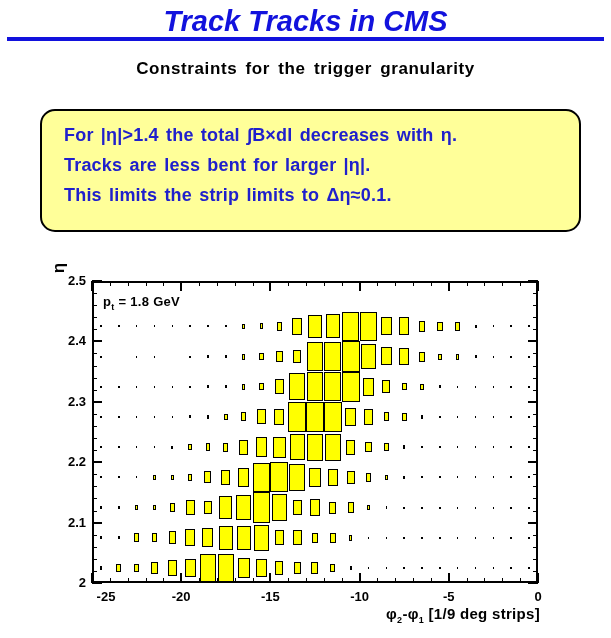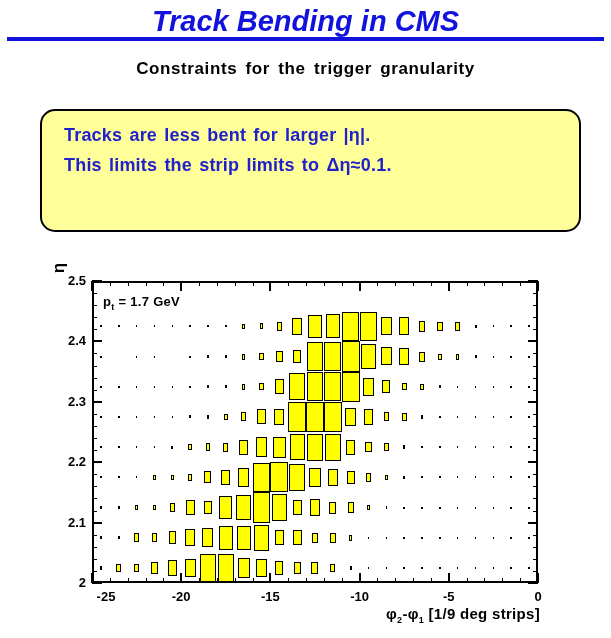--- a/index.html
+++ b/index.html
@@ -28,31 +28,32 @@
   #y-axis-title{position:absolute;left:54px;top:258px;font-size:17px;font-weight:bold;color:#000;
         transform:rotate(-90deg);}
   #pt-annotation{position:absolute;left:103px;top:294px;font-size:13px;font-weight:bold;color:#000;
         letter-spacing:0.3px;}
   .sub{font-size:9px;vertical-align:-4px;font-weight:bold;}
 </style>
 </head>
 <body>
 
 <div id="page">
-  <div id="main-title">Track Bending in CMS</div>
+  <div id="main-title">Track Tracks in CMS</div>
   <div id="title-underline"></div>
   <div id="subtitle">Constraints for the trigger granularity</div>
 
   <div id="note-box">
+    <p class="note-line">For |η|&gt;1.4 the total ∫B×dl decreases with η.</p>
     <p class="note-line">Tracks are less bent for larger |η|.</p>
     <p class="note-line">This limits the strip limits to Δη≈0.1.</p>
   </div>
 
   <div id="plot">
-    <div id="pt-annotation"><span>p</span><span class="sub">t</span><span> = 1.7 GeV</span></div>
+    <div id="pt-annotation"><span>p</span><span class="sub">t</span><span> = 1.8 GeV</span></div>
     <div id="y-axis-title">η</div>
     <div id="x-axis-title"><span>φ</span><span class="sub">2</span><span>-φ</span><span class="sub">1</span><span> [1/9 deg strips]</span></div>
     <div id="plot-frame"></div>
   <div class="hdot" style="left: 100.1px; top: 325.3px; width: 1.6px; height: 2px;"></div>
       <div class="hdot" style="left: 118px; top: 325.3px; width: 1.6px; height: 2px;"></div>
       <div class="hdot" style="left: 135.8px; top: 325.3px; width: 1.6px; height: 2px;"></div>
       <div class="hdot" style="left: 153.6px; top: 325.3px; width: 1.6px; height: 2px;"></div>
       <div class="hdot" style="left: 171.5px; top: 325.3px; width: 1.6px; height: 2px;"></div>
       <div class="hdot" style="left: 189.3px; top: 325.3px; width: 1.6px; height: 2px;"></div>
       <div class="hdot" style="left: 207.2px; top: 325.3px; width: 1.6px; height: 2px;"></div>

